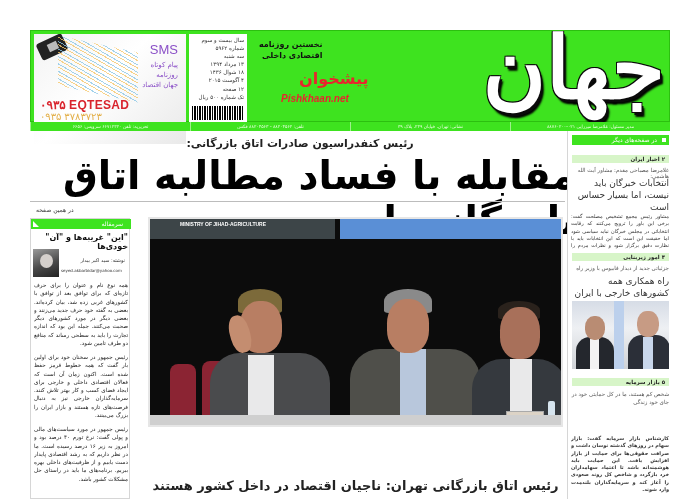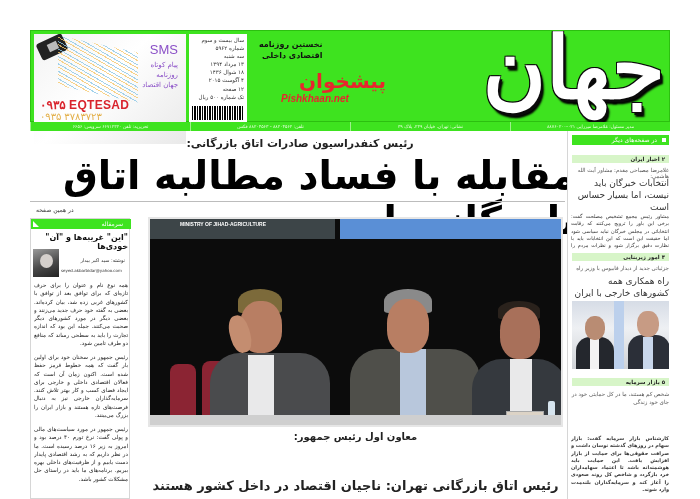--- a/index.html
+++ b/index.html
@@ -52,21 +52,21 @@
   }
   .logo-tagline {
     position: absolute; left: 10px; top: 8px; direction: rtl; text-align: right;
     font-size: 8px; line-height: 11px; color: #111; font-weight: bold;
   }
   .watermark {
     position: absolute; left: 32px; top: 62px; font-family: "Liberation Sans", sans-serif;
     font-style: italic; font-weight: bold; font-size: 10px; color: #e8262e;
   }
   .watermark-fa {
-    position: absolute; left: 50px; top: 38px; font-size: 20px; color: #e8262e; font-weight: bold; direction: rtl;
+    position: absolute; left: 50px; top: 38px; font-size: 16px; color: #e8262e; font-weight: bold; direction: rtl;
   }
 
   .info-bar {
     position: absolute; left: 30px; top: 122px; width: 640px; height: 9px;
     background: #3ee31f; display: flex; flex-direction: row-reverse;
   }
   .info-cell {
     flex: 1; font-size: 4.5px; color: #eaffe2; line-height: 9px; text-align: center;
     border-left: 1px solid #9ff08c; direction: rtl; white-space: nowrap; overflow: hidden;
   }
@@ -256,21 +256,20 @@
     <div class="hair" style="left:348px; top:82px; width:42px; height:18px; background:#2a221c;"></div>
     <div class="head" style="left:350px; top:88px; width:40px; height:52px; background:#a8705a;"></div>
 
     <div class="nameplate" style="left:356px; top:192px; width:38px; height:16px;"></div>
     <div class="nameplate" style="left:288px; top:196px; width:32px; height:12px; background:#e9e5e0;"></div>
     <div class="bottle" style="left:398px; top:182px; width:7px; height:24px;"></div>
     <div class="bottle" style="left:140px; top:196px; width:6px; height:12px;"></div>
     <div class="table-edge"></div>
   </div>
 
-  <div class="sub-kicker">معاون اول رئیس جمهور:</div>
   <div class="sub-deck">رئیس اتاق بازرگانی تهران: ناجیان اقتصاد در داخل کشور هستند</div>
 </div>
 
 <div class="left-col">
   <div class="left-tab">
     <div class="left-tab-corner"></div>
     <span>سرمقاله</span>
   </div>
   <div class="left-title">"این" غریبه‌ها و "آن" خودی‌ها</div>
   <div class="author-photo"></div>

